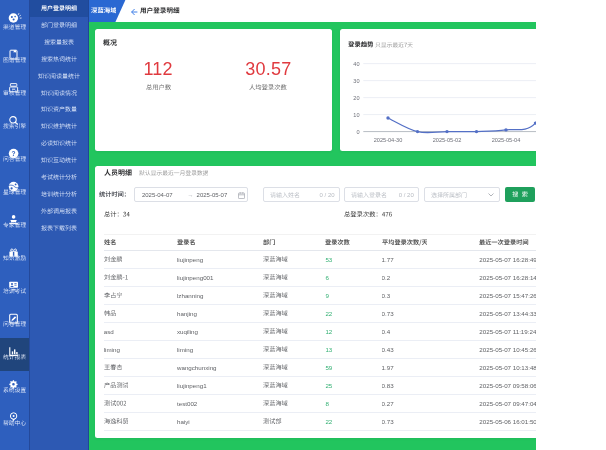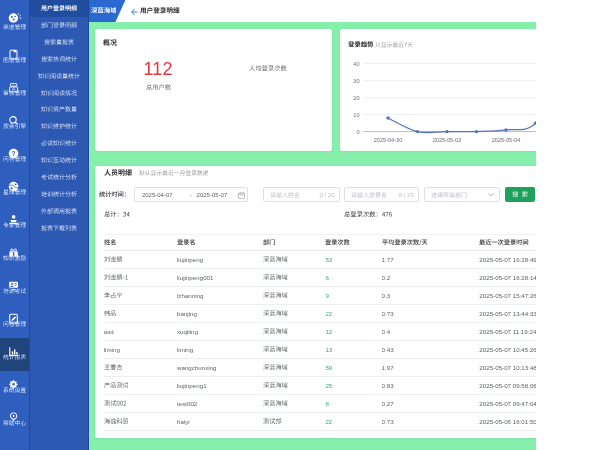--- a/index.html
+++ b/index.html
@@ -1,15 +1,15 @@
 <!DOCTYPE html>
 <html><head><meta charset="utf-8"><style>
 * { margin:0; padding:0; box-sizing:border-box; }
 html,body { width:606px; height:450px; overflow:hidden; font-family:"Liberation Sans", sans-serif; }
-#app { position:relative; width:536px; height:450px; background:#86efac; overflow:hidden;padding-left:34px; }
+#app { position:relative; width:536px; height:450px; background:#22c55e; overflow:hidden;padding-left:34px; }
 svg.zh { display:block; }
 .ritem svg.zh { margin:0 auto; }
 .stat .lbl { display:flex; justify-content:center; }
 .abs { position:absolute; }
 #rail { position:absolute; left:0; top:0; width:30px; height:450px; background:#2e5fbe; }
 #railline { position:absolute; left:28.6px; top:0; width:1.4px; height:450px; background:#24499a; }
 .ritem { position:absolute; left:0; width:28.6px; text-align:center; }
 #sub { position:absolute; left:30px; top:0; width:58.5px; height:450px; background:#2d59b3; border-right:1.5px solid #1f4796; }
 .sitem { height:16.9px; display:flex; align-items:center; justify-content:center; }
 .sitem.act { background:#214d9f; }
@@ -476,20 +476,21 @@
               <g fill="#666" transform="translate(0,5.54) scale(0.006300,-0.006300)">
                 <use href="#gr603b" x="0"></use>
                 <use href="#gr7528" x="1000"></use>
                 <use href="#gr6237" x="2000"></use>
                 <use href="#gr6570" x="3000"></use>
               </g>
             </svg>
           </div>
         </div>
         <div class="stat">
+          <div class="num">30.57</div>
           <div class="lbl">
             <svg class="zh" width="37.8" height="6.9" viewBox="0 0 37.8 6.9">
               <g fill="#666" transform="translate(0,5.54) scale(0.006300,-0.006300)">
                 <use href="#gr4eba" x="0"></use>
                 <use href="#gr5747" x="1000"></use>
                 <use href="#gr767b" x="2000"></use>
                 <use href="#gr5f55" x="3000"></use>
                 <use href="#gr6b21" x="4000"></use>
                 <use href="#gr6570" x="5000"></use>
               </g>

